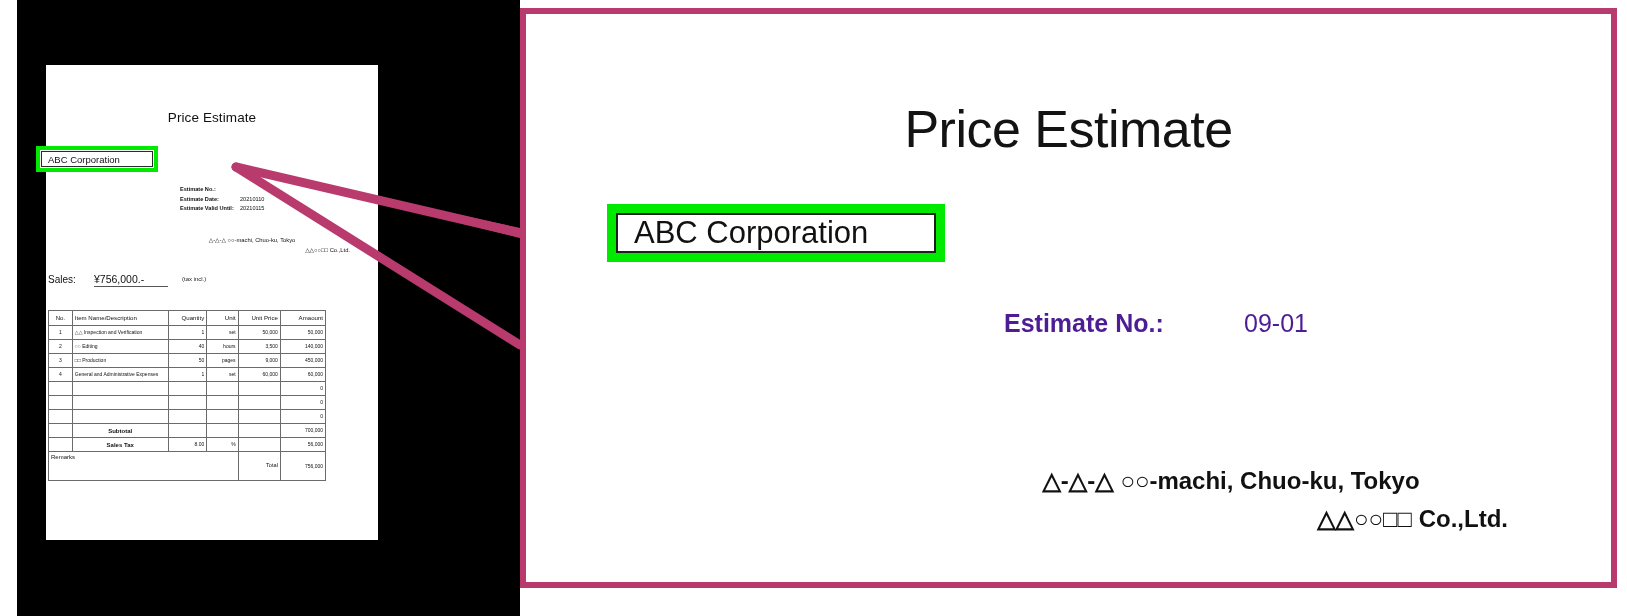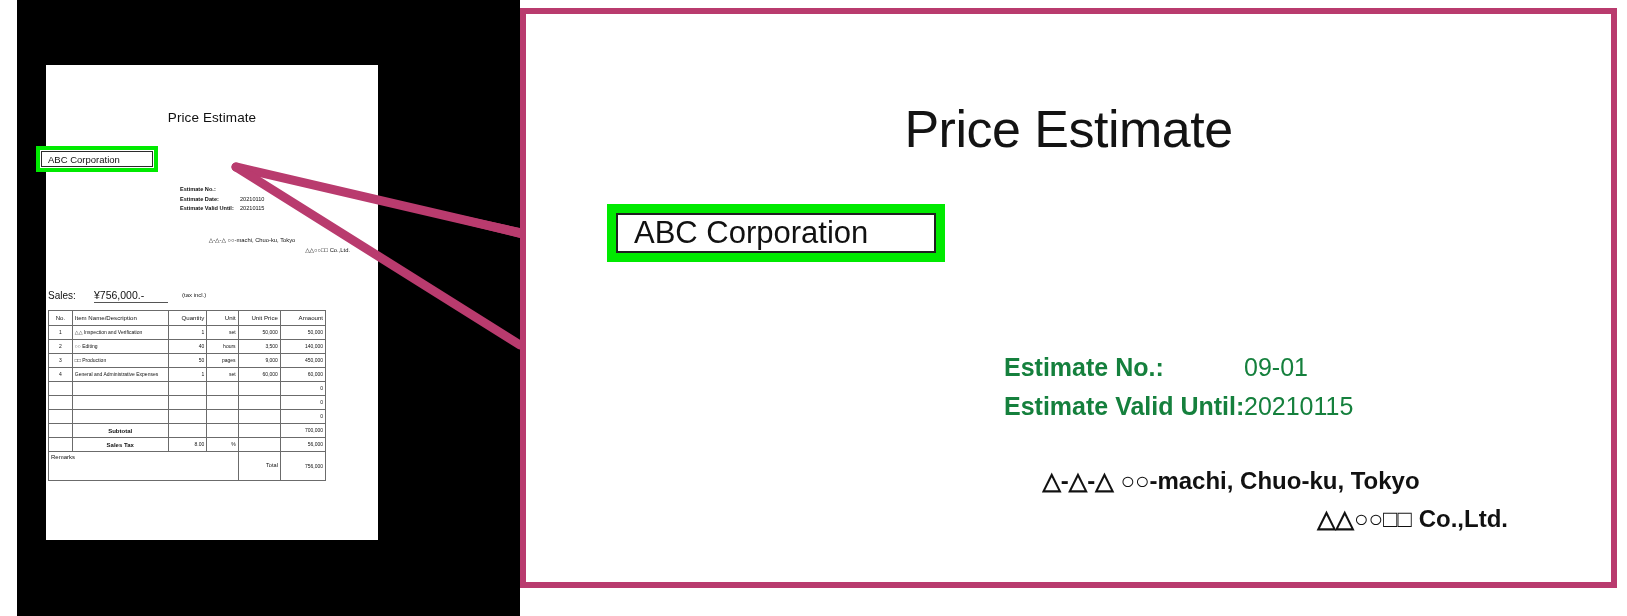--- a/index.html
+++ b/index.html
@@ -109,21 +109,20 @@
     color: #111;
     white-space: nowrap;
   }
   .doc-total .t-lbl { display: inline-block; width: 46px; }
   .doc-total .t-amt {
     display: inline-block;
     min-width: 74px;
     border-bottom: 1px solid #555;
     padding-bottom: 1px;
     font-size: 10.5px;
-    margin-top: 16px;
   }
   .doc-total .t-note {
     display: inline-block;
     margin-left: 14px;
     font-size: 6px;
     color: #222;
     vertical-align: 2px;
   }
 
   
@@ -221,24 +220,23 @@
     font-size: 31px;
     color: #111;
     background: #fff;
   }
 
   .z-meta {
     position: absolute;
     left: 478px;
     top: 290px;
     font-size: 25px;
-    color: #15803d;
+    color: #4c1d95;
     line-height: 39px;
     white-space: nowrap;
-    margin-top: 44px;
   }
   .z-meta .row { display: block; }
   .z-meta .lbl { display: inline-block; width: 240px; font-weight: 600; }
   .z-meta .val { display: inline-block; }
 
   .z-addr {
     position: absolute;
     left: 340px;
     top: 448px;
     width: 730px;
@@ -393,23 +391,20 @@
     <div class="z-title">Price Estimate</div>
 
     <div class="z-hl">
       <div class="inner">ABC Corporation</div>
     </div>
 
     <div class="z-meta">
       <span class="row">
         <span class="lbl">Estimate No.:</span><span class="val">09-01</span>
       </span>
-      <span class="row">
-        <span class="lbl">Estimate Valid Until:</span><span class="val">20210115</span>
-      </span>
     </div>
 
     <div class="z-addr">
       <div class="l1">△-△-△ ○○-machi, Chuo-ku, Tokyo</div>
       <div class="l2">△△○○□□ Co.,Ltd.</div>
     </div>
   </div>
 
 </div>
 

